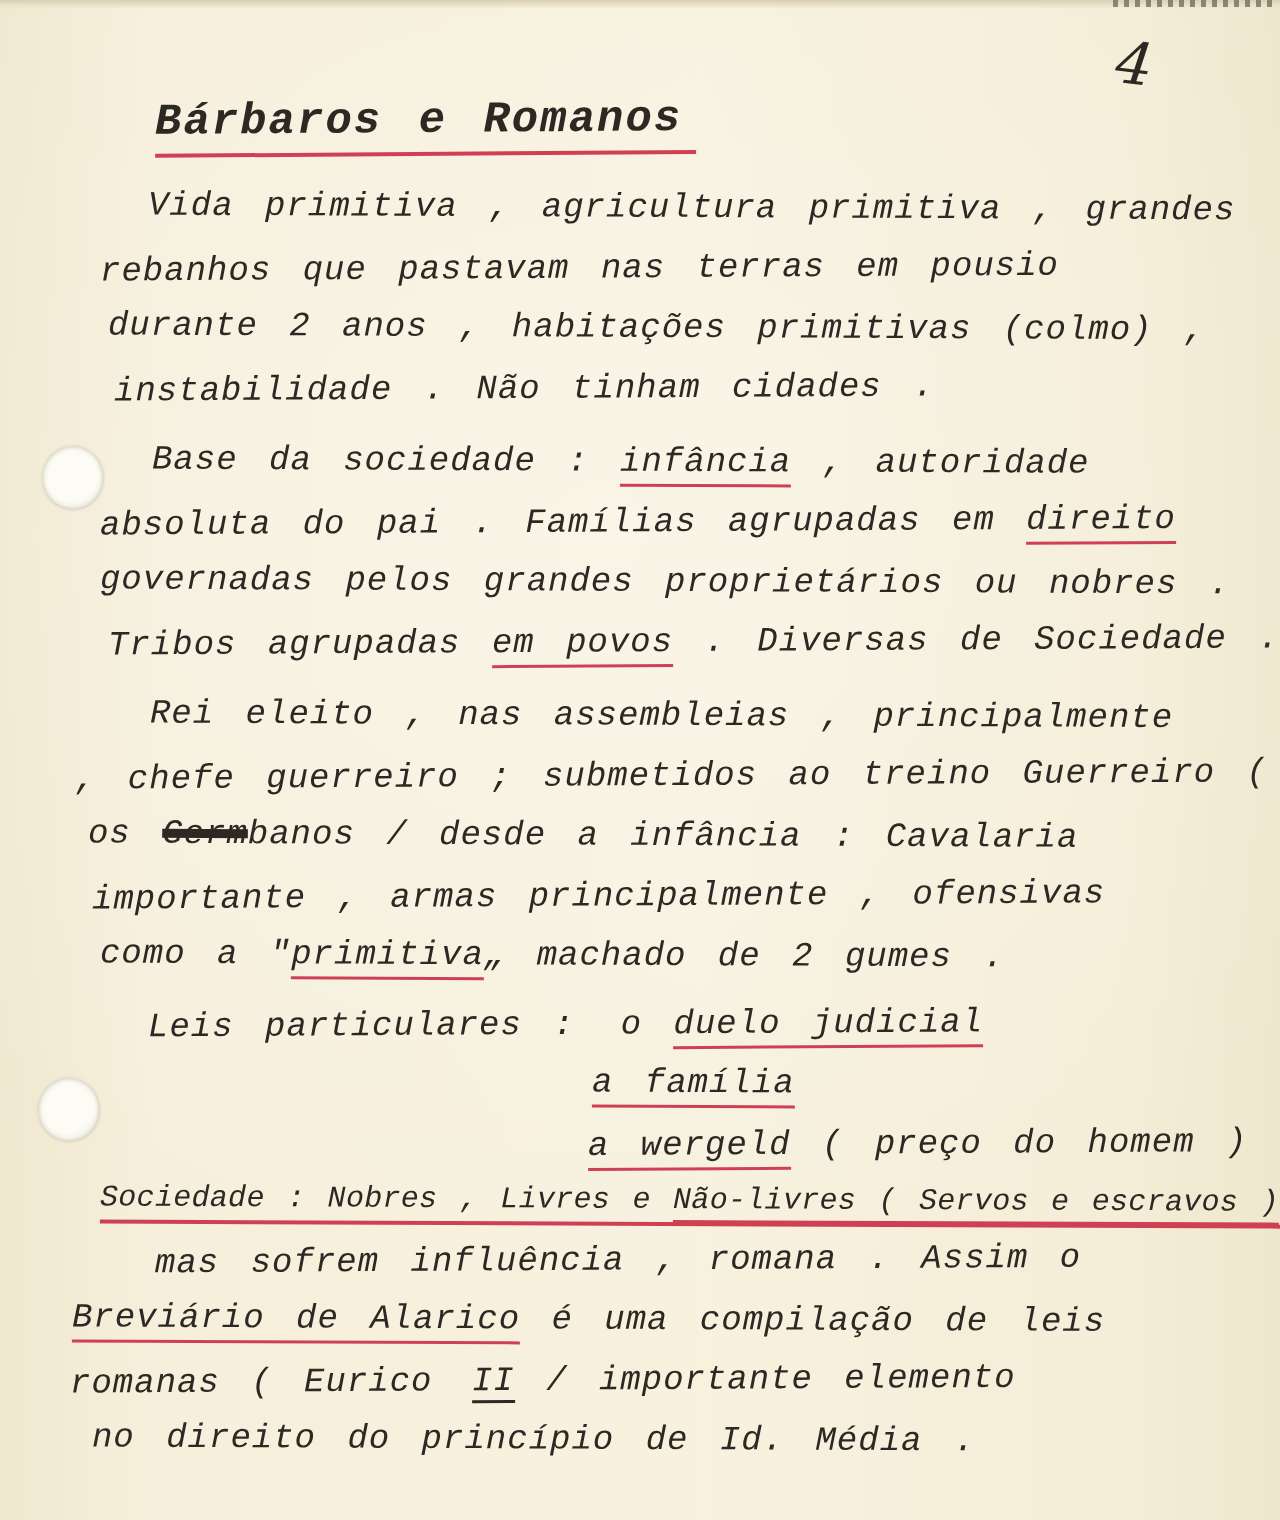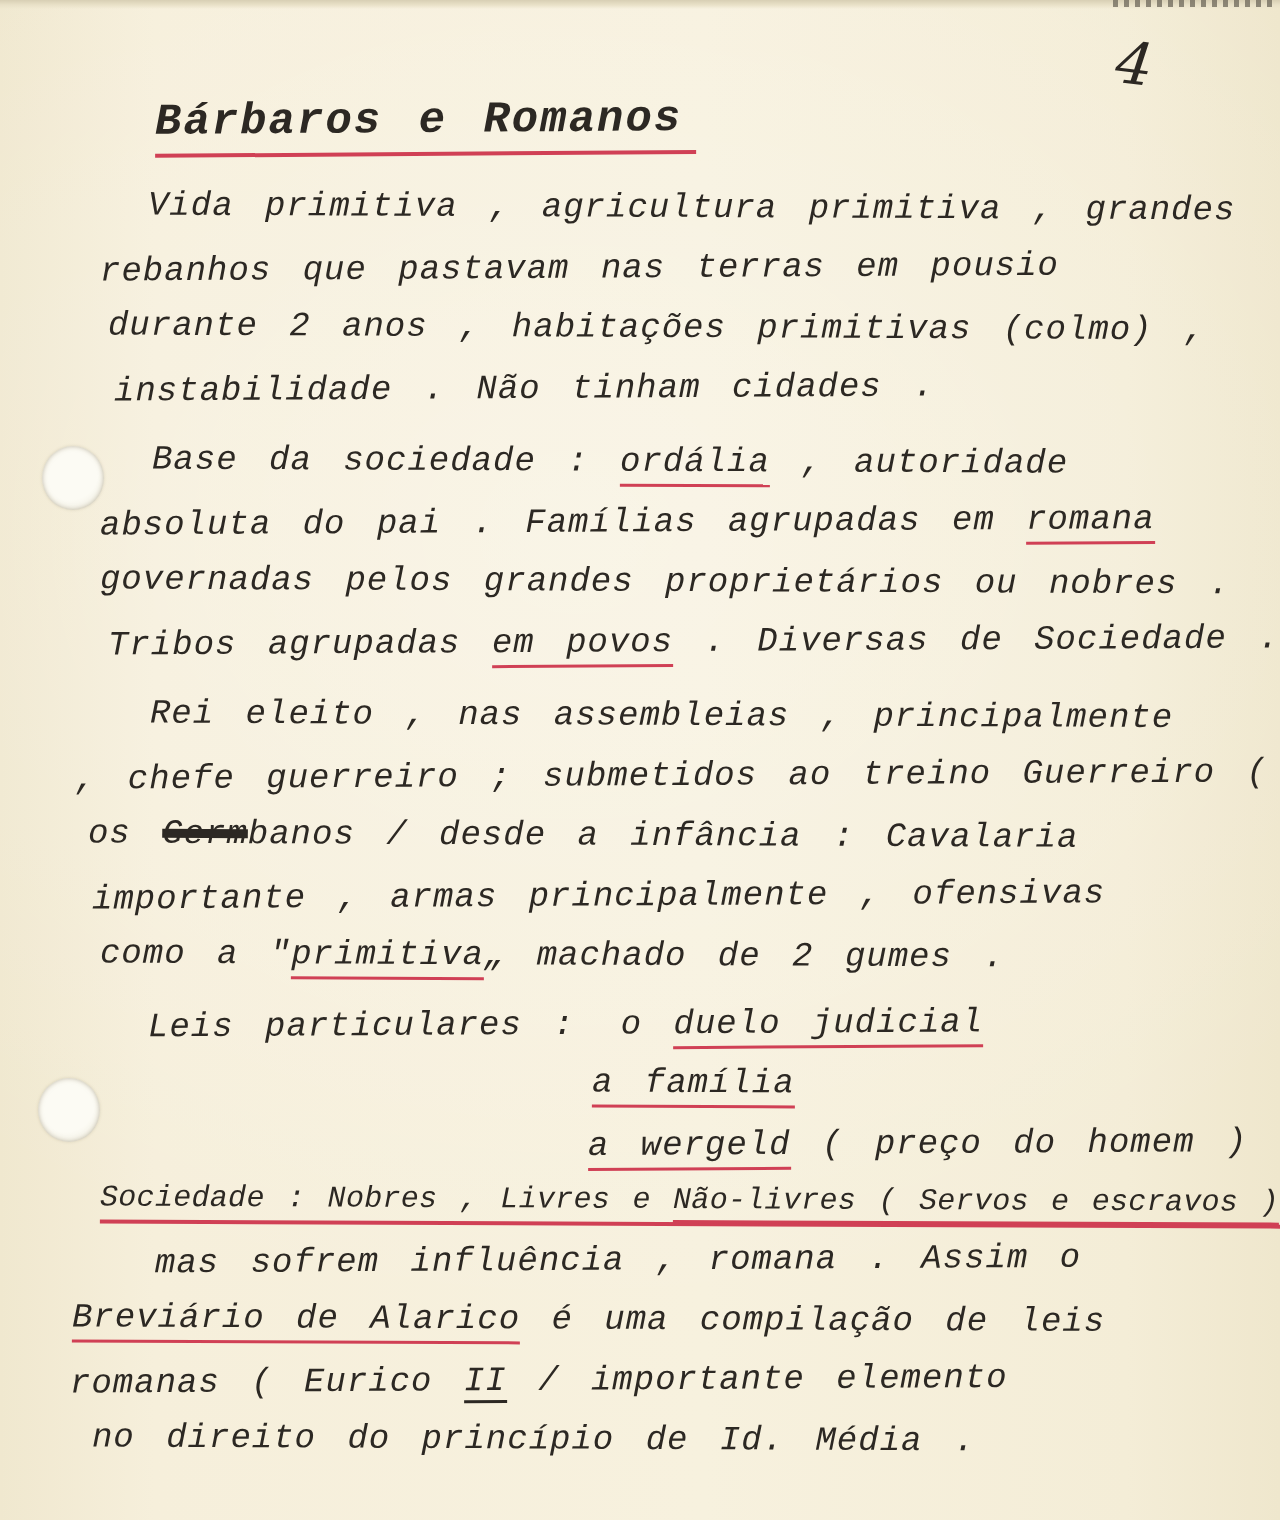--- a/index.html
+++ b/index.html
@@ -52,21 +52,21 @@
   .line{
     height:60px;line-height:60px;white-space:nowrap;
     font-style:italic;font-size:34px;
     letter-spacing:1px;word-spacing:10px;
   }
   .line:nth-child(odd){transform:rotate(-0.35deg);}
   .line:nth-child(even){transform:rotate(0.25deg);}
   .tight{font-size:30px;letter-spacing:.3px;word-spacing:4px;}
   .u-red{border-bottom:3px solid #d04055;padding-bottom:3px;}
   .u-red-long{border-bottom:4px solid #d04055;padding-bottom:5px;padding-right:10px;}
-  .u-ink{border-bottom:3px solid #2c2823;}
+  .u-ink{border-bottom:3px solid #2c2823;margin-left:8px;}
   .strike{
     text-decoration:line-through;
     text-decoration-thickness:9px;
     text-decoration-color:#2c2823;
     text-align:right;
   }
   .sp{display:inline-block;width:46px;}
 </style>
 </head>
 <body>
@@ -92,24 +92,24 @@
       <span>rebanhos que pastavam nas terras em pousio</span>
     </div>
     <div class="line" style="margin-left:8px">
       <span>durante 2 anos , habitações primitivas (colmo) ,</span>
     </div>
     <div class="line" style="margin-left:14px">
       <span>instabilidade . Não tinham cidades .</span>
     </div>
 
     <div class="line" style="margin-left:52px;margin-top:14px">
-      <span>Base da sociedade : </span><span class="u-red">ordália</span><span> , autoridade</span>
+      <span>Base da sociedade : </span><span class="u-red">infância</span><span> , autoridade</span>
     </div>
     <div class="line" style="margin-left:0">
-      <span>absoluta do pai . Famílias agrupadas em </span><span class="u-red">romana</span>
+      <span>absoluta do pai . Famílias agrupadas em </span><span class="u-red">direito</span>
     </div>
     <div class="line" style="margin-left:0">
       <span>governadas pelos grandes proprietários ou nobres .</span>
     </div>
     <div class="line" style="margin-left:8px">
       <span>Tribos agrupadas </span><span class="u-red">em povos</span><span> . Diversas de Sociedade .</span>
     </div>
 
     <div class="line" style="margin-left:50px;margin-top:14px">
       <span>Rei eleito , nas assembleias , principalmente</span>

